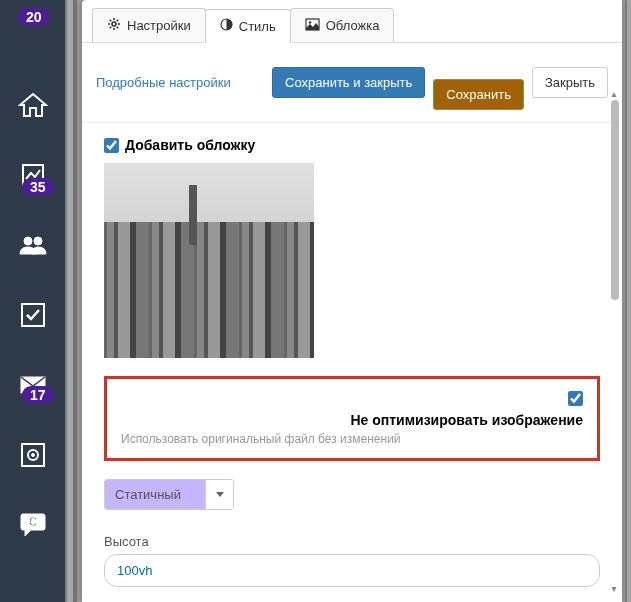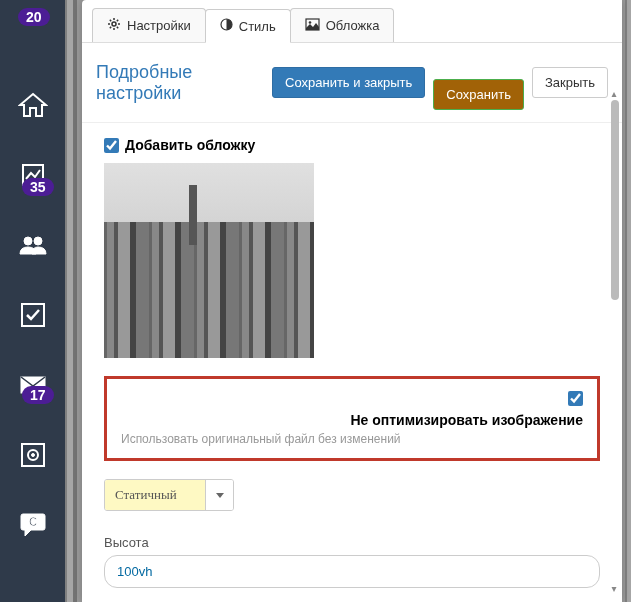--- a/index.html
+++ b/index.html
@@ -96,21 +96,21 @@
     .toolbar {
       display: flex;
       align-items: center;
       padding: 12px 14px;
       gap: 8px;
       border-bottom: 1px solid #eee;
     }
     .link {
       color: #337ab7;
       cursor: pointer;
-      font-size: 18px;
+      font-size: 13px;
       flex: 1;
     }
     .btn {
       padding: 7px 12px;
       border-radius: 3px;
       font-size: 13px;
       border: 1px solid transparent;
       cursor: pointer;
     }
     .btn-primary { background: #337ab7; color: #fff; border-color: #2e6da4; }
@@ -179,23 +179,22 @@
       display: flex;
       width: 130px;
       border: 1px solid #ccc;
       border-radius: 3px;
       overflow: hidden;
       margin-bottom: 24px;
     }
     .select-wrap .value {
       flex: 1;
       padding: 7px 10px;
-      background: #fef9c3;
+      background: #c4b5fd;
       color: #555;
-      font-family: Liberation Serif, serif;
     }
     .select-wrap .caret {
       width: 28px;
       border-left: 1px solid #ccc;
       display: flex;
       align-items: center;
       justify-content: center;
       background: #fff;
       cursor: pointer;
     }

